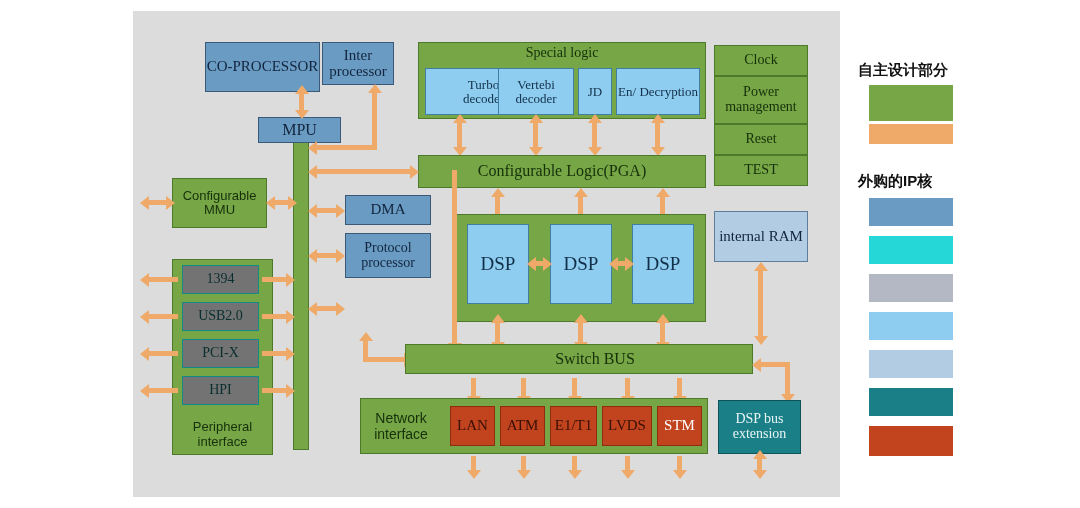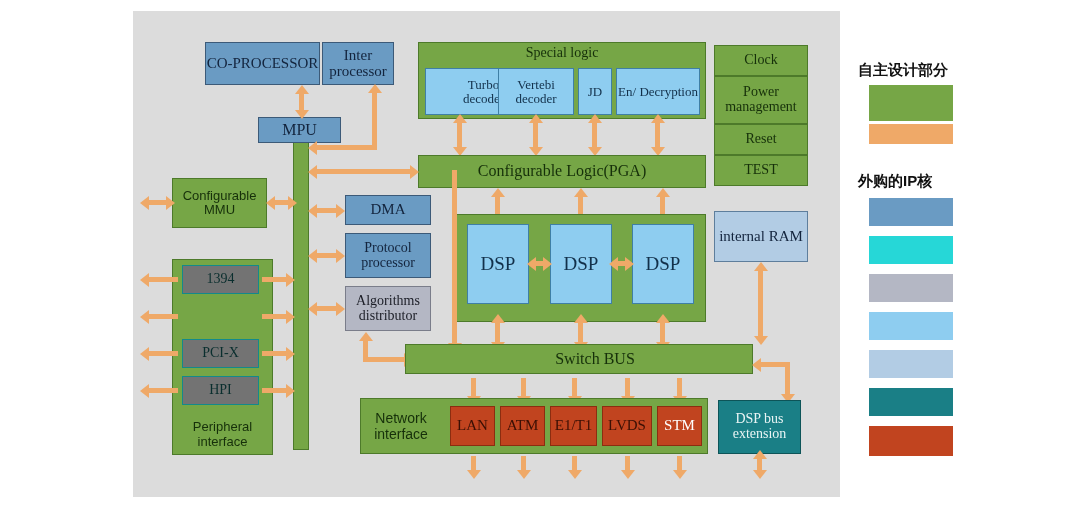--- a/index.html
+++ b/index.html
@@ -35,21 +35,21 @@
   .sw{position:absolute;width:84px;height:36px;}
 </style>
 </head>
 <body>
 
 <div id="root">
   <div class="panel"></div>
 
   <div class="bx green" style="left:293px;top:140px;width:16px;height:310px;"></div>
 
-  <div class="bx blue" style="left:205px;top:42px;width:115px;height:43px;font-size:15px;">CO-PROCESSOR</div>
+  <div class="bx blue" style="left:205px;top:42px;width:115px;height:50px;font-size:15px;">CO-PROCESSOR</div>
   <div class="bx blue" style="left:322px;top:42px;width:72px;height:43px;font-size:15px;">Inter processor</div>
   <div class="bx blue" style="left:258px;top:117px;width:83px;height:26px;font-size:16px;">MPU</div>
 
   <div class="ar av" style="left:299px;top:93px;height:18px;"></div>
   <div class="hd hd-u" style="left:295px;top:85px;"></div>
   <div class="hd hd-d" style="left:295px;top:110px;"></div>
 
   <div class="ar av" style="left:372px;top:92px;height:55px;"></div>
   <div class="hd hd-u" style="left:368px;top:84px;"></div>
   <div class="ar ah" style="left:316px;top:145px;width:61px;"></div>
@@ -102,20 +102,21 @@
   <div class="hd hd-l" style="left:140px;top:196px;"></div>
   <div class="hd hd-r" style="left:166px;top:196px;"></div>
   <div class="ar ah" style="left:274px;top:200px;width:16px;"></div>
   <div class="hd hd-l" style="left:266px;top:196px;"></div>
   <div class="hd hd-r" style="left:288px;top:196px;"></div>
 
   <div class="bx green sans" style="left:172px;top:259px;width:101px;height:196px;font-size:13px;align-items:flex-end;padding-bottom:4px;line-height:1.15;">
     <span>Peripheral interface</span>
   </div>
   <div class="bx cyan" style="left:182px;top:265px;width:77px;height:29px;font-size:14px;">1394</div>
+  <div class="bx cyan" style="left:182px;top:302px;width:77px;height:29px;font-size:14px;">USB2.0</div>
   <div class="bx cyan" style="left:182px;top:339px;width:77px;height:29px;font-size:14px;">PCI-X</div>
   <div class="bx cyan" style="left:182px;top:376px;width:77px;height:29px;font-size:14px;">HPI</div>
 
   <div class="ar ah" style="left:148px;top:277px;width:30px;"></div>
   <div class="hd hd-l" style="left:140px;top:273px;"></div>
   <div class="ar ah" style="left:148px;top:314px;width:30px;"></div>
   <div class="hd hd-l" style="left:140px;top:310px;"></div>
   <div class="ar ah" style="left:148px;top:351px;width:30px;"></div>
   <div class="hd hd-l" style="left:140px;top:347px;"></div>
   <div class="ar ah" style="left:148px;top:388px;width:30px;"></div>
@@ -125,21 +126,20 @@
   <div class="hd hd-r" style="left:286px;top:273px;"></div>
   <div class="ar ah" style="left:262px;top:314px;width:26px;"></div>
   <div class="hd hd-r" style="left:286px;top:310px;"></div>
   <div class="ar ah" style="left:262px;top:351px;width:26px;"></div>
   <div class="hd hd-r" style="left:286px;top:347px;"></div>
   <div class="ar ah" style="left:262px;top:388px;width:26px;"></div>
   <div class="hd hd-r" style="left:286px;top:384px;"></div>
 
   <div class="bx blue" style="left:345px;top:195px;width:86px;height:30px;font-size:15px;">DMA</div>
   <div class="bx blue" style="left:345px;top:233px;width:86px;height:45px;font-size:14px;">Protocol processor</div>
-  <div class="bx gray" style="left:345px;top:286px;width:86px;height:45px;font-size:14px;">Algorithms distributor</div>
 
   <div class="ar ah" style="left:316px;top:208px;width:22px;"></div>
   <div class="hd hd-l" style="left:308px;top:204px;"></div>
   <div class="hd hd-r" style="left:336px;top:204px;"></div>
   <div class="ar ah" style="left:316px;top:253px;width:22px;"></div>
   <div class="hd hd-l" style="left:308px;top:249px;"></div>
   <div class="hd hd-r" style="left:336px;top:249px;"></div>
   <div class="ar ah" style="left:316px;top:306px;width:22px;"></div>
   <div class="hd hd-l" style="left:308px;top:302px;"></div>
   <div class="hd hd-r" style="left:336px;top:302px;"></div>

